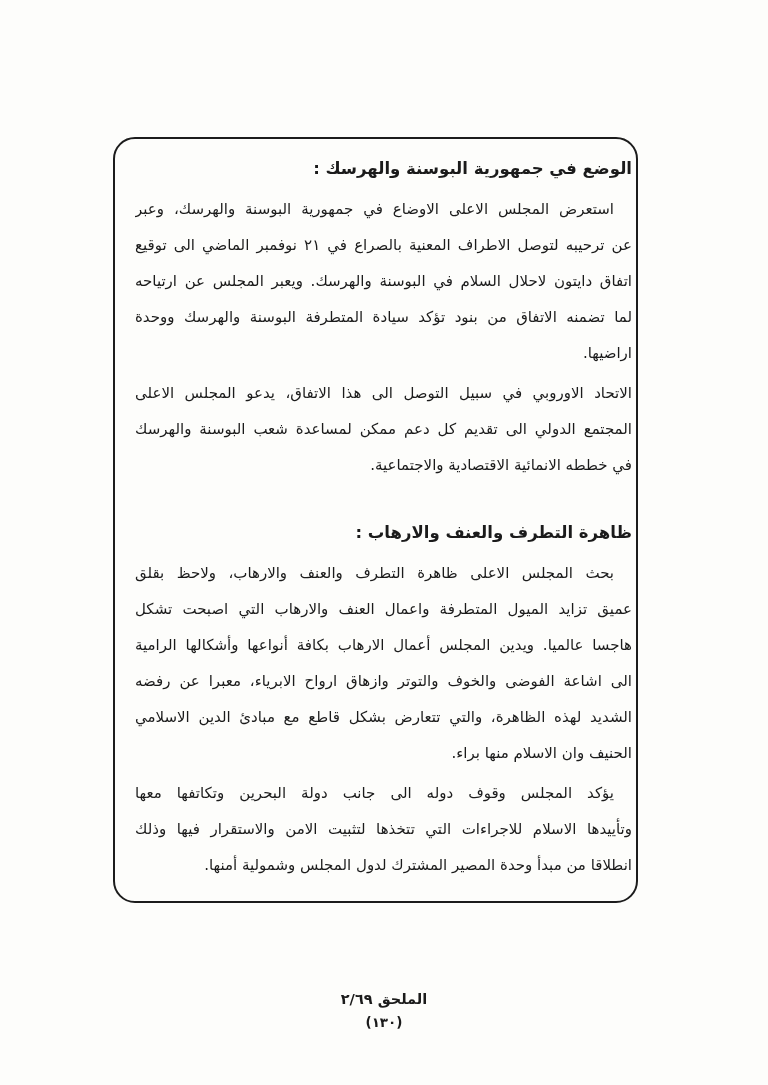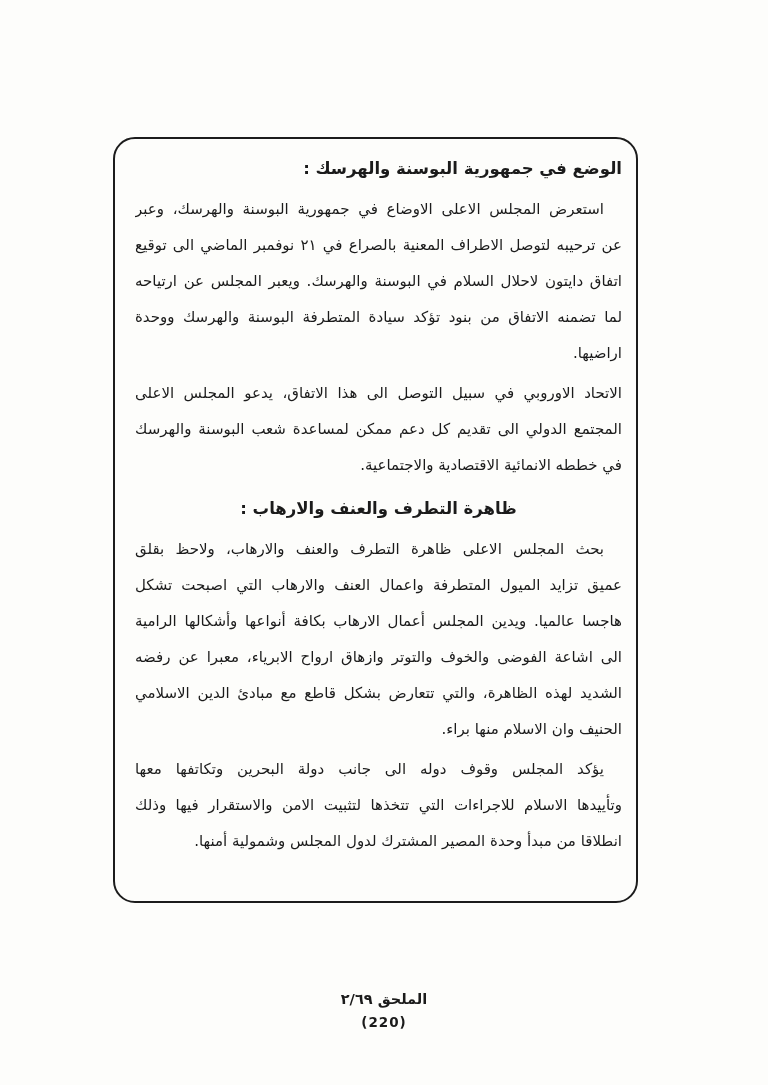--- a/index.html
+++ b/index.html
@@ -22,35 +22,34 @@
   }
   .frame {
     position: absolute;
     left: 113px;
     top: 137px;
     width: 525px;
     height: 766px;
     box-sizing: border-box;
     border: 2px solid #1c1c1c;
     border-radius: 22px;
-    padding: 12px 14px 0 20px;
+    padding: 12px 4px 0 20px;
     direction: rtl;
     overflow: hidden;
   }
   .section-heading {
     font-size: 16.5px;
     font-weight: 700;
     line-height: 36px;
     text-align: right;
     margin: 0;
     letter-spacing: 0.2px;
   }
   .section-heading.second {
-    margin-top: 8px;
-    text-align: center;
+    margin-top: 32px;
   }
   .para {
     margin: 0;
   }
   .para + .para {
     margin-top: 4px;
   }
   .para.after-heading {
     margin-top: 4px;
   }
@@ -126,15 +125,15 @@
     <div class="para">
       <div class="ln ln-first">يؤكد المجلس وقوف دوله الى جانب دولة البحرين وتكاتفها معها</div>
       <div class="ln">وتأييدها الاسلام للاجراءات التي تتخذها لتثبيت الامن والاستقرار فيها وذلك</div>
       <div class="ln ln-last">انطلاقا من مبدأ وحدة المصير المشترك لدول المجلس وشمولية أمنها.</div>
     </div>
 
   </div>
 
   <div class="footer footer-appendix" style="position:absolute; top:991px;">الملحق ٢/٦٩</div>
 
-  <div class="footer footer-pagenum" style="position:absolute; top:1014px;">(220)</div>
+  <div class="footer footer-pagenum" style="position:absolute; top:1014px;">(١٣٠)</div>
 
 </div>
 
 </body></html>

